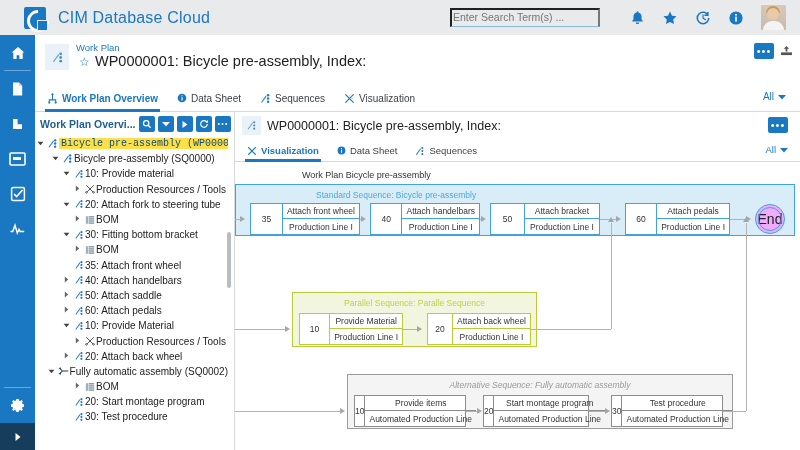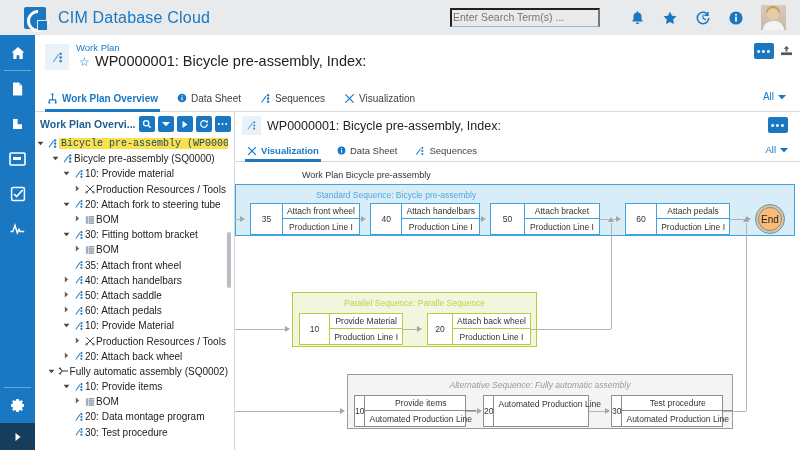--- a/index.html
+++ b/index.html
@@ -152,22 +152,22 @@
                font-size:8.5px; border-right:1px solid; }
   .node .txt{ display:flex; flex-direction:column; flex:1; }
   .node .t1,.node .t2{ height:15px; display:flex; align-items:center; justify-content:center;
                        font-size:8.5px; white-space:nowrap; padding:0 4px;}
   .node .t1{ border-bottom:1px solid; }
   .node.blue, .node.blue .num, .node.blue .t1{ border-color:#3fa3dd; }
   .node.green, .node.green .num, .node.green .t1{ border-color:#bccb3a; }
   .node.grey, .node.grey .num, .node.grey .t1{ border-color:#8d8d8d; }
 
   .endnode{ position:absolute; width:30px;height:30px; border-radius:50%;
-            border:1.5px solid #3fa3dd; background:#fdba74;
-            display:flex;align-items:center;justify-content:center;font-size:10px;color:#222;}
+            border:1.5px solid #3fa3dd; background:#f0abfc;
+            display:flex;align-items:center;justify-content:center;font-size:14px;color:#222;}
   .endnode:after{ content:""; position:absolute; left:2px; top:2px; right:2px; bottom:2px;
                   border:1.5px solid #3fa3dd; border-radius:50%;}
 
   .conn{ position:absolute; background:#b3b3b3; }
   .conn.h{ height:1px; }
   .conn.v{ width:1px; }
   .arrow-r{ position:absolute; width:0;height:0;
             border-left:5px solid #a6a6a6; border-top:3.5px solid transparent; border-bottom:3.5px solid transparent;}
   .arrow-u{ position:absolute; width:0;height:0;
             border-bottom:5px solid #a6a6a6; border-left:3.5px solid transparent; border-right:3.5px solid transparent;}
@@ -601,35 +601,20 @@
             </svg></span>
           <span class="ticon">
             <svg width="11" height="10" viewBox="0 0 13 11">
               <path fill="none" stroke="#1a3f5c" stroke-width="1.2" d="M12 5.5H5M5 5.5L2 2.2M5 5.5L2 8.8"></path>
               <path fill="#1a3f5c" d="M3.2 1l-2.6 1.3 2.6 1.3zM3.2 7.4L.6 8.7l2.6 1.3z"></path>
             </svg>
           </span>
           <span class="lbl">Fully automatic assembly (SQ0002)</span>
         </div>
         <div class="trow">
-          <span style="display:inline-block;width:26px"></span>
-          <span class="caret"><svg width="7" height="5" viewBox="0 0 8 6">
-              <path fill="#444" d="M0.5 1h7L4 5.2z"></path>
-            </svg></span>
-          <span class="ticon">
-            <svg width="10" height="10" viewBox="0 0 14 14">
-              <path fill="#2e7cb8" d="M2 11.4l5.8-8.1 1.1.8-5.8 8.1z"></path>
-              <circle cx="10.4" cy="3" r="1.5" fill="#1a78c2"></circle>
-              <circle cx="10.4" cy="7" r="1.5" fill="#1a78c2"></circle>
-              <circle cx="10.4" cy="11" r="1.5" fill="#1a78c2"></circle>
-            </svg>
-          </span>
-          <span class="lbl">10: Provide items</span>
-        </div>
-        <div class="trow">
           <span style="display:inline-block;width:37px"></span>
           <span class="caret"><svg width="5" height="7" viewBox="0 0 6 8">
               <path fill="#666" d="M1 0.5v7L5 4z"></path>
             </svg></span>
           <span class="ticon">
             <svg width="10" height="10" viewBox="0 0 12 12">
               <rect x="1" y="1.5" width="3" height="9" fill="#9ab0c4"></rect>
               <rect x="4.6" y="1.5" width="6.4" height="1.4" fill="#6f7f8c"></rect>
               <rect x="4.6" y="4" width="6.4" height="1.4" fill="#6f7f8c"></rect>
               <rect x="4.6" y="6.5" width="6.4" height="1.4" fill="#6f7f8c"></rect>
@@ -642,21 +627,21 @@
           <span style="display:inline-block;width:26px"></span>
           <span class="caret"></span>
           <span class="ticon">
             <svg width="10" height="10" viewBox="0 0 14 14">
               <path fill="#2e7cb8" d="M2 11.4l5.8-8.1 1.1.8-5.8 8.1z"></path>
               <circle cx="10.4" cy="3" r="1.5" fill="#1a78c2"></circle>
               <circle cx="10.4" cy="7" r="1.5" fill="#1a78c2"></circle>
               <circle cx="10.4" cy="11" r="1.5" fill="#1a78c2"></circle>
             </svg>
           </span>
-          <span class="lbl">20: Data montage program</span>
+          <span class="lbl">20: Start montage program</span>
         </div>
         <div class="trow">
           <span style="display:inline-block;width:26px"></span>
           <span class="caret"></span>
           <span class="ticon">
             <svg width="10" height="10" viewBox="0 0 14 14">
               <path fill="#2e7cb8" d="M2 11.4l5.8-8.1 1.1.8-5.8 8.1z"></path>
               <circle cx="10.4" cy="3" r="1.5" fill="#1a78c2"></circle>
               <circle cx="10.4" cy="7" r="1.5" fill="#1a78c2"></circle>
               <circle cx="10.4" cy="11" r="1.5" fill="#1a78c2"></circle>
@@ -795,20 +780,21 @@
         <div class="node grey" style="left: 119px; top: 233px; width: 112px; height: 32px;">
           <div class="num">10</div>
           <div class="txt">
             <div class="t1">Provide items</div>
             <div class="t2">Automated Production Line</div>
           </div>
         </div>
         <div class="node grey" style="left: 248px; top: 233px; width: 106px; height: 32px;">
           <div class="num">20</div>
           <div class="txt">
+            <div class="t1">Start montage program</div>
             <div class="t2">Automated Production Line</div>
           </div>
         </div>
         <div class="node grey" style="left: 376px; top: 233px; width: 112px; height: 32px;">
           <div class="num">30</div>
           <div class="txt">
             <div class="t1">Test procedure</div>
             <div class="t2">Automated Production Line</div>
           </div>
         </div>

